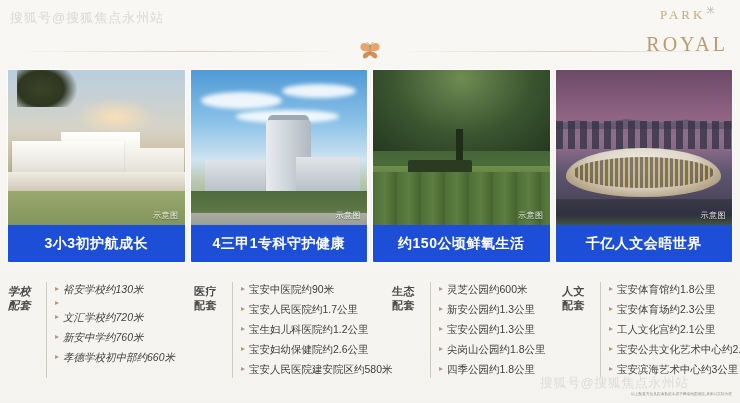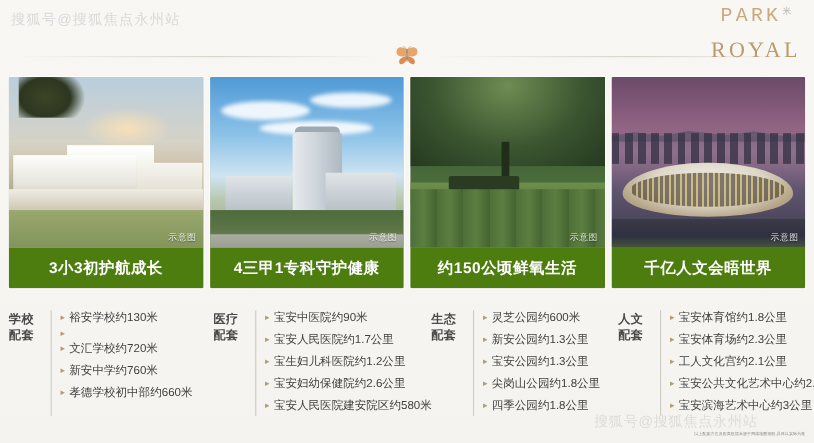--- a/index.html
+++ b/index.html
@@ -31,22 +31,22 @@
     user-select: none;
   }
 
   
   .brand {
     position: absolute; right: 12px; top: 6px;
     text-align: center; line-height: 1;
     color: #c8a87c;
   }
   .brand .park {
-    font-family: Liberation Mono, monospace;
-    font-size: 18px; letter-spacing: 3px;
+    font-family: Liberation Serif, serif;
+    font-size: 13px; letter-spacing: 3px;
     color: #c9a97e;
     display: inline-block;
   }
   .brand .mark {
     font-size: 8px; vertical-align: super; margin-left: 1px; color: #b8b4b0;
   }
   .brand .royal {
     font-family: "Liberation Serif", "DejaVu Serif", serif;
     font-size: 20px; letter-spacing: 3px;
     color: #bb9a6d;
@@ -92,21 +92,21 @@
   .photo .ctag {
     position: absolute; right: 6px; bottom: 4px;
     font-size: 8px; color: #ffffff;
     opacity: .85;
     letter-spacing: .5px;
     text-shadow: 0 1px 1px rgba(0,0,0,.5);
     text-align: center;
   }
   .caption {
     height: 37px;
-    background: #4d7c0f;
+    background: #1d4ed8;
     display: flex; align-items: center; justify-content: center;
     color: #ffffff;
     font-size: 14px; font-weight: bold;
     letter-spacing: .5px;
   }
 
   
   .p1 { background:
       linear-gradient(180deg,#b9cede 0%,#d6d3c7 38%,#cfc3ab 52%,#9aa77a 76%,#7d8f5e 100%); }
   .p1 .bldgA { position:absolute; left:2%; top:46%; width:64%; height:26%;
@@ -173,21 +173,21 @@
   .p4 .ground { position:absolute; left:0; bottom:0; width:100%; height:17%;
       background: linear-gradient(180deg,#3b3a48 0%,#2f3040 60%,#44553c 100%); }
 
   
   .info {
     position: absolute; left: 8px; top: 274px;
     width: 724px; height: 112px;
     display: flex;
   }
   .col { display: flex; align-items: flex-start; }
-  .col.c1 { width: 186px; }
+  .col.c1 { width: 186px; font-style: italic; }
   .col.c2 { width: 198px; }
   .col.c3 { width: 170px; }
   .col.c4 { width: 170px; }
 
   .col-title {
     width: 34px; flex: 0 0 34px;
     font-size: 11px; font-weight: bold; color: #4a4a4a;
     line-height: 14px; letter-spacing: .5px;
     padding-top: 10px;
     text-align: left;

